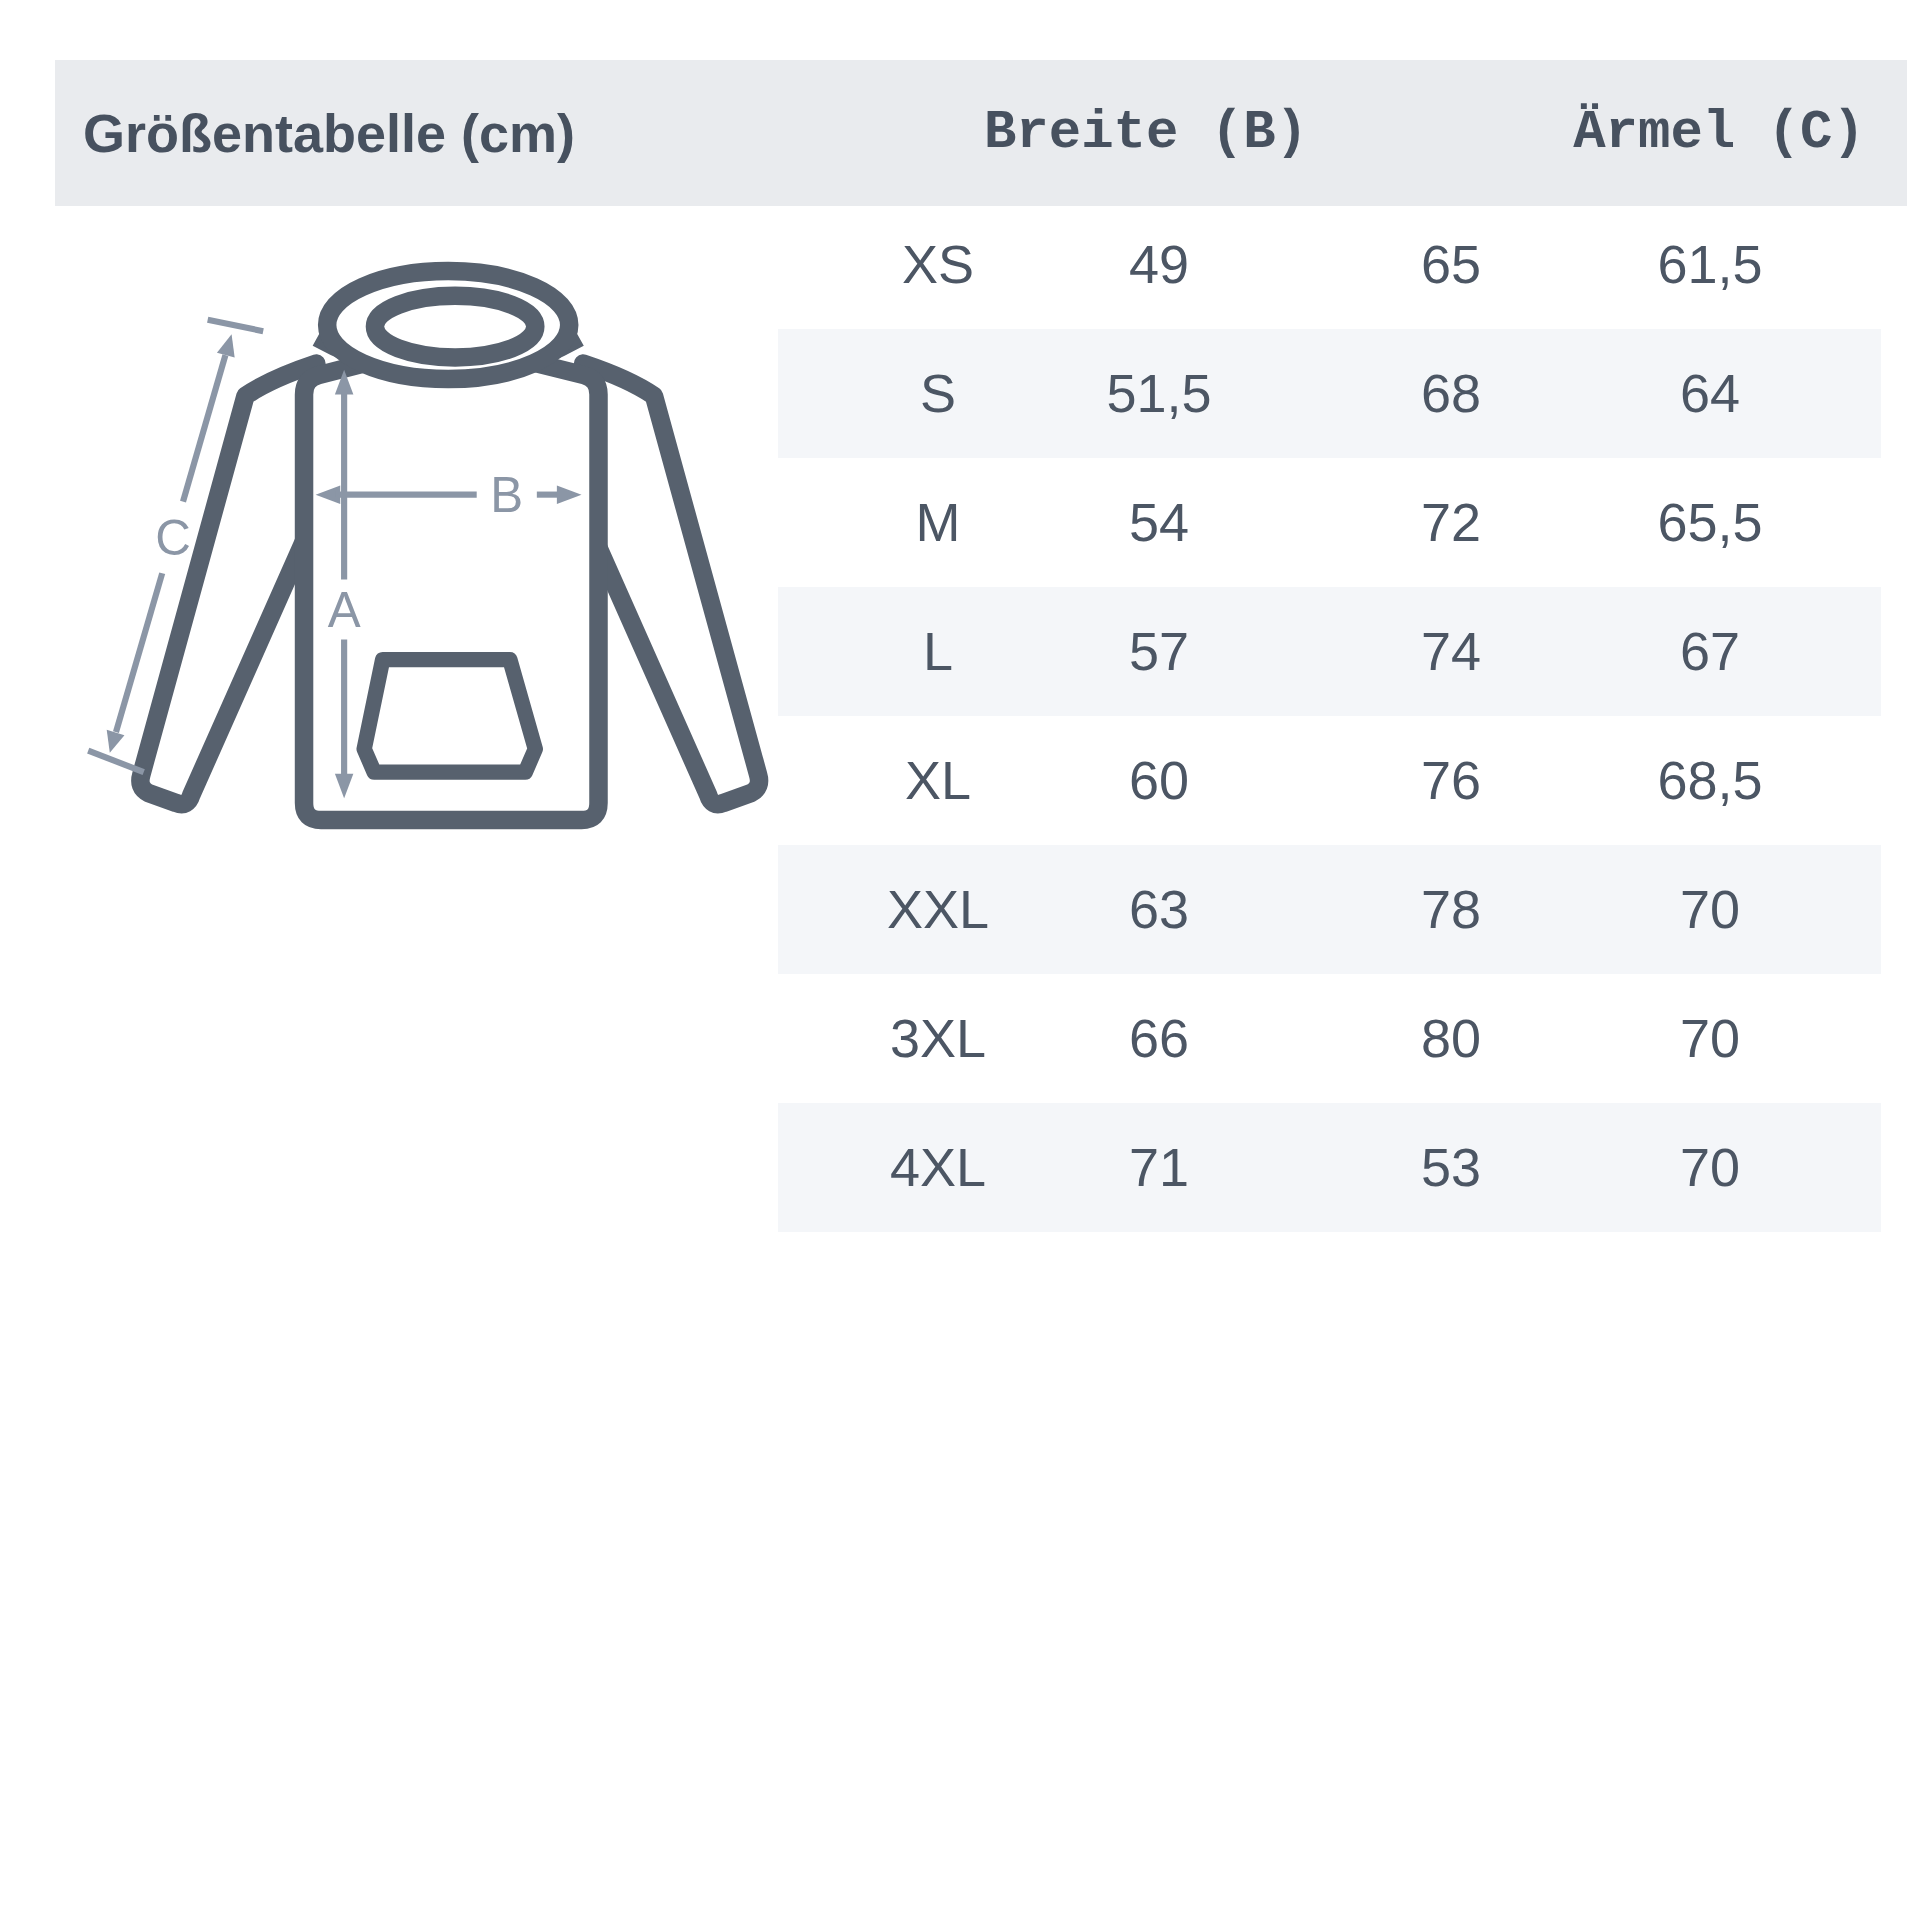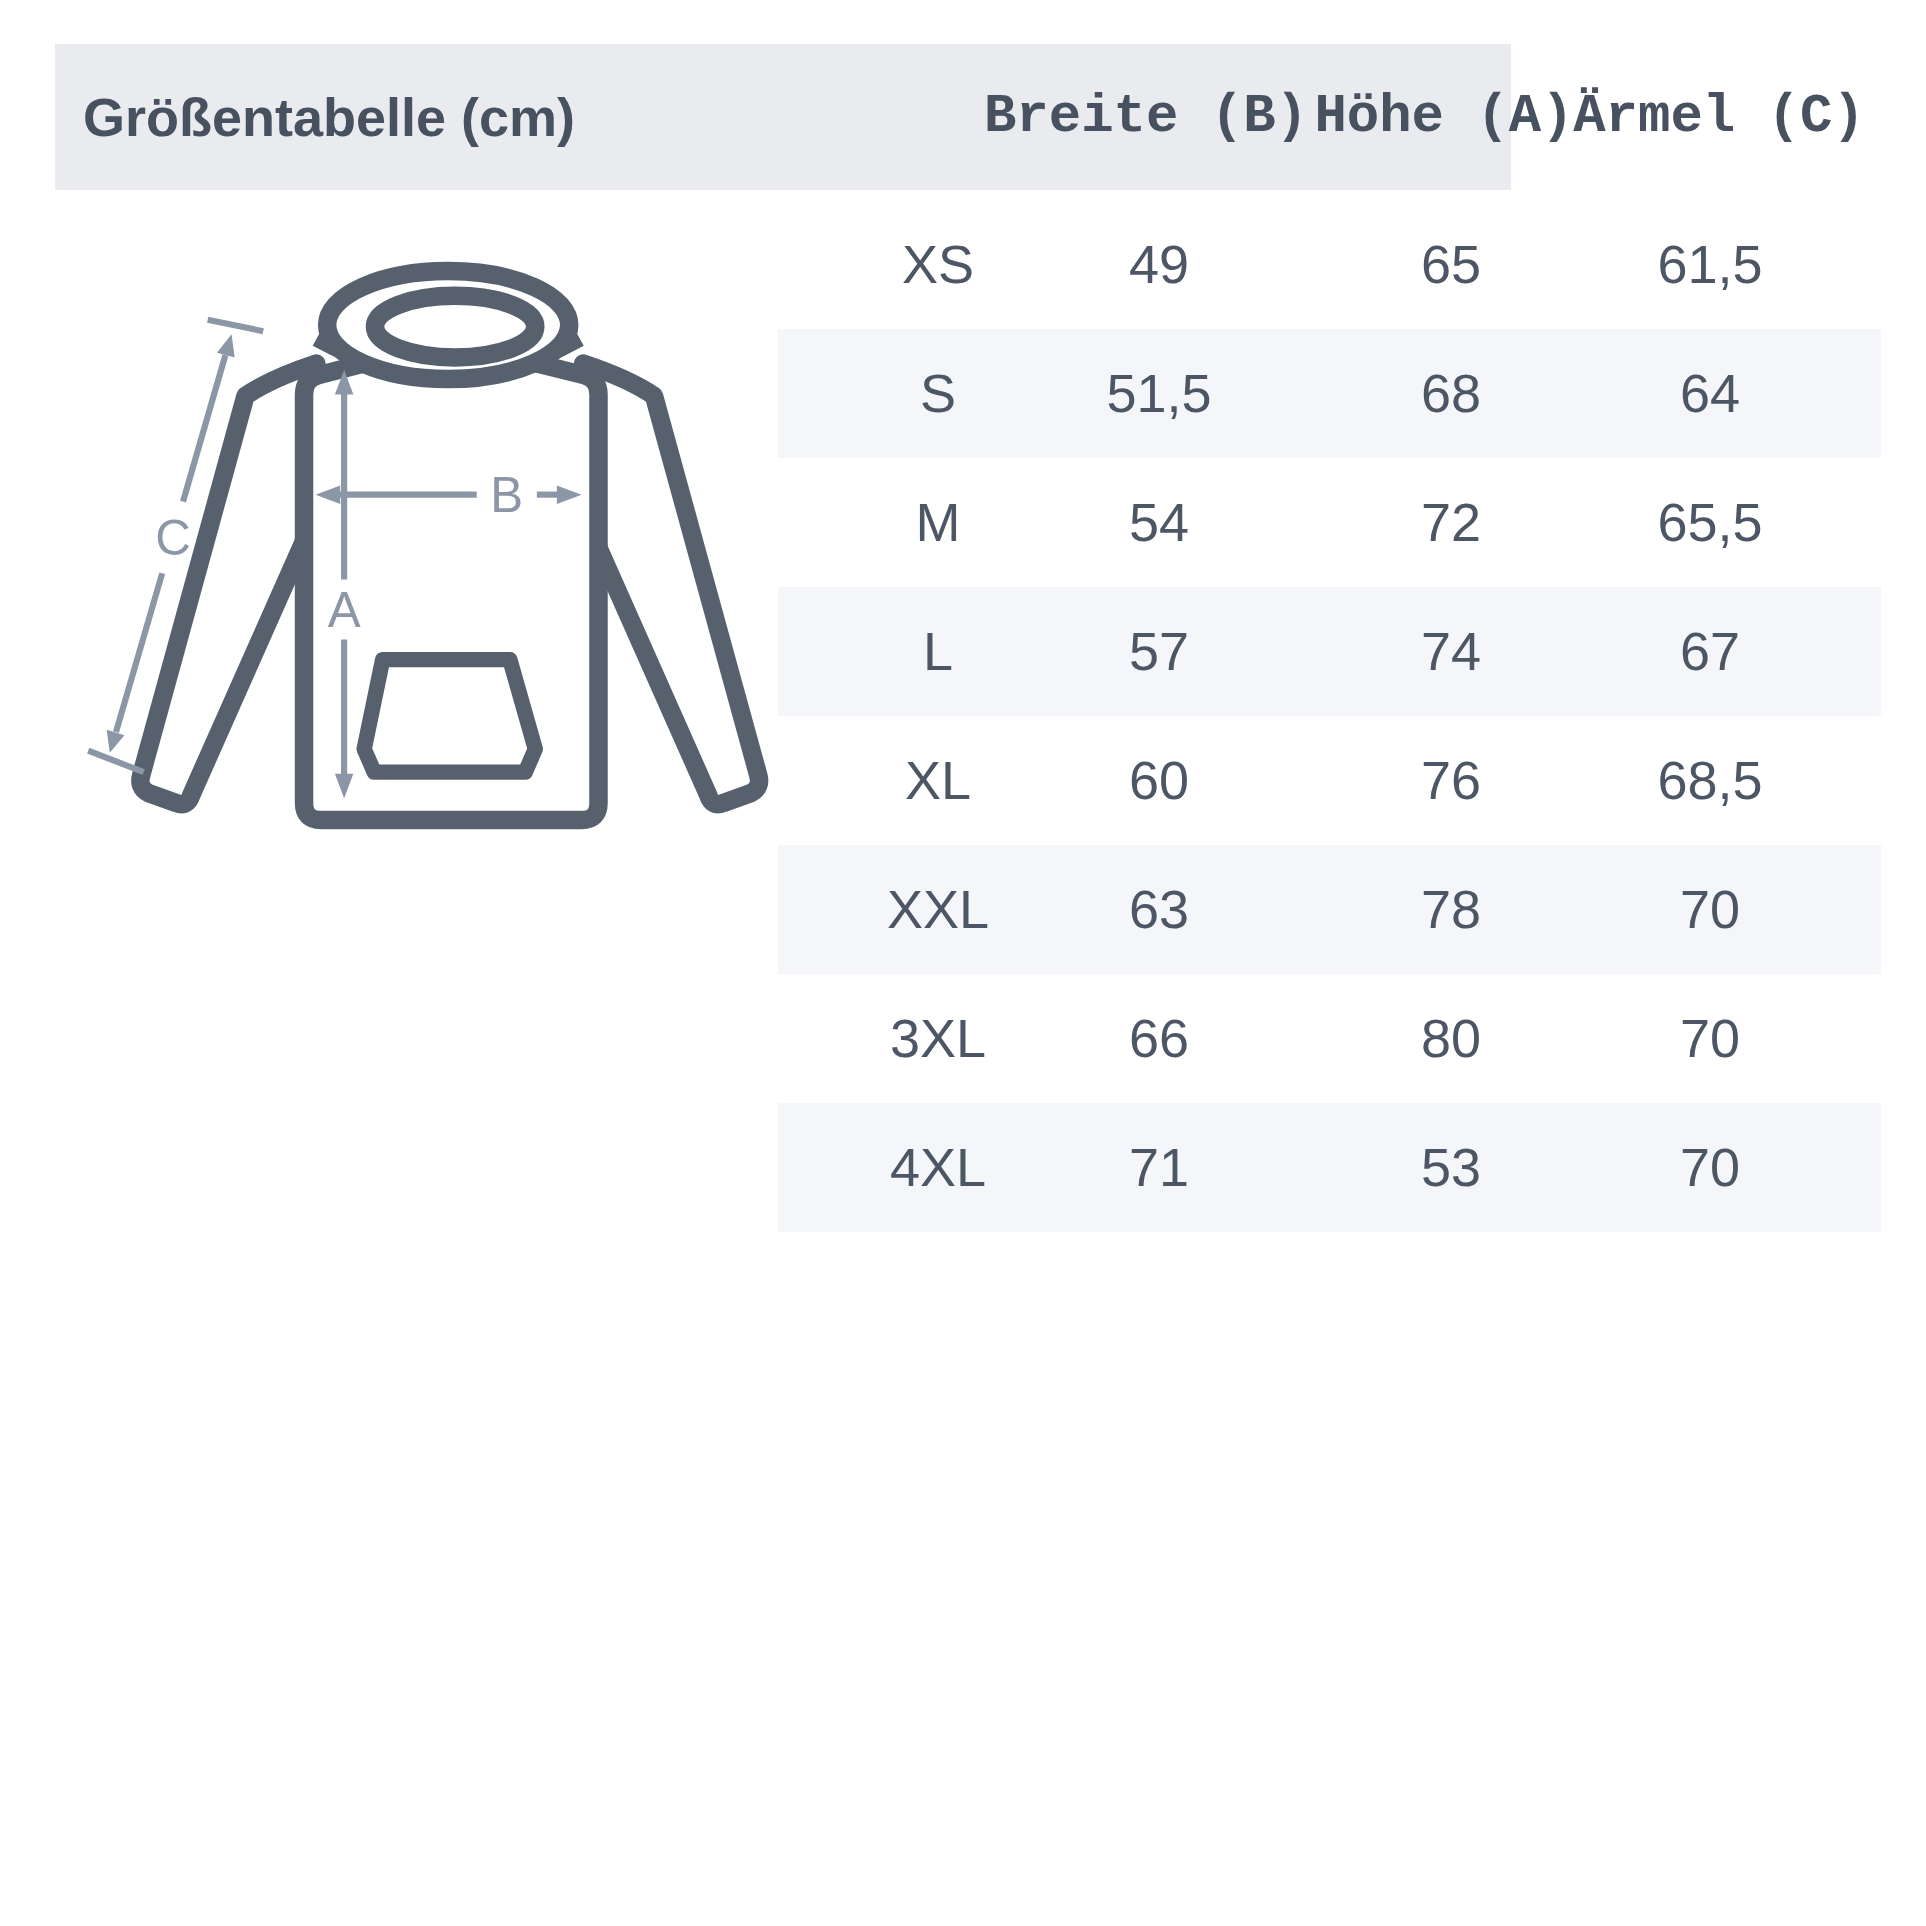--- a/index.html
+++ b/index.html
@@ -1,22 +1,23 @@
 <!DOCTYPE html>
 <html style="--header-bg: #e9ebee; --stripe-bg: #f4f6f9; --heading-text: #47515f; --table-text: #4c5664; --outline: #57616e; --arrow: #8b96a6; --footer-text: #848ea0;font-size:12.3px"><head>
 <meta charset="utf-8">
 <style>
   html,body{margin:0;padding:0;background:#ffffff;}
   .canvas{
     position:relative;width:1926px;height:1926px;background:#fff;
     font-family:"Liberation Sans",sans-serif;overflow:hidden;
   }
   .header-bar{
-    position:absolute;left:55px;top:44px;width:1456px;height:146px;
+    position:absolute;left:55px;top:60px;width:1825px;height:146px;
     background:var(--header-bg,#e9ebee);
+    padding-left:27px;
   }
   .page-title{
     position:absolute;left:28px;top:0;height:146px;line-height:146px;
     font-size:54px;font-weight:bold;color:var(--heading-text,#47515f);
     white-space:nowrap;
   }
   .col-h{
     position:absolute;top:0;height:146px;line-height:146px;
     font-size:54px;font-weight:bold;color:var(--heading-text,#47515f);
     transform:translateX(-50%);white-space:nowrap;font-family:Liberation Mono, monospace;
@@ -58,21 +59,20 @@
   .footer-note b{font-weight:bold;}
 </style>
 </head>
 <body>
 
 <div class="canvas">
 
   <div class="header-bar">
     <div class="page-title">Größentabelle (cm)</div>
     <div class="col-h c1">Breite (B)</div>
-    <div class="col-h c2">Höhe (A)</div>
     <div class="col-h c3">Ärmel (C)</div>
   </div>
 
   <svg class="diagram" width="740" height="740" viewBox="0 0 960 960">
 
     <path class="outline-shape" d="M 330 172 Q 270 192 238 214 L 103 705 Q 98 722 112 729 L 148 742 Q 163 748 168 731 L 315 400 Z"></path>
     <path class="outline-shape" d="M 676 172 Q 736 192 768 214 L 903 705 Q 908 722 894 729 L 858 742 Q 843 748 838 731 L 691 400 Z"></path>
 
     <path class="outline-shape" d="M 314 212 Q 314 192 333 187 L 457 155 Q 503 144 549 155 L 677 187 Q 696 192 696 212 L 696 742 Q 696 764 674 764 L 336 764 Q 314 764 314 742 Z"></path>
 

